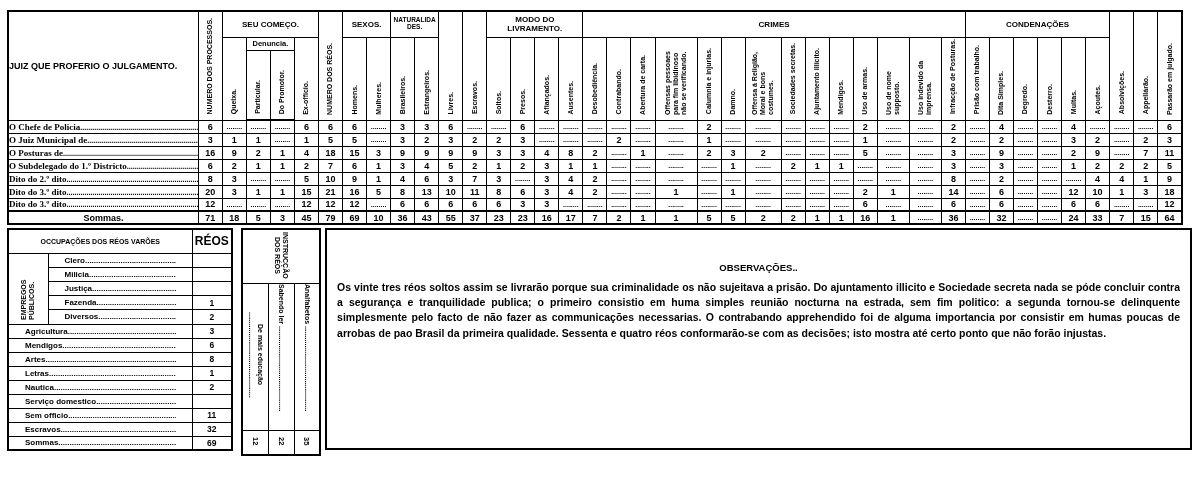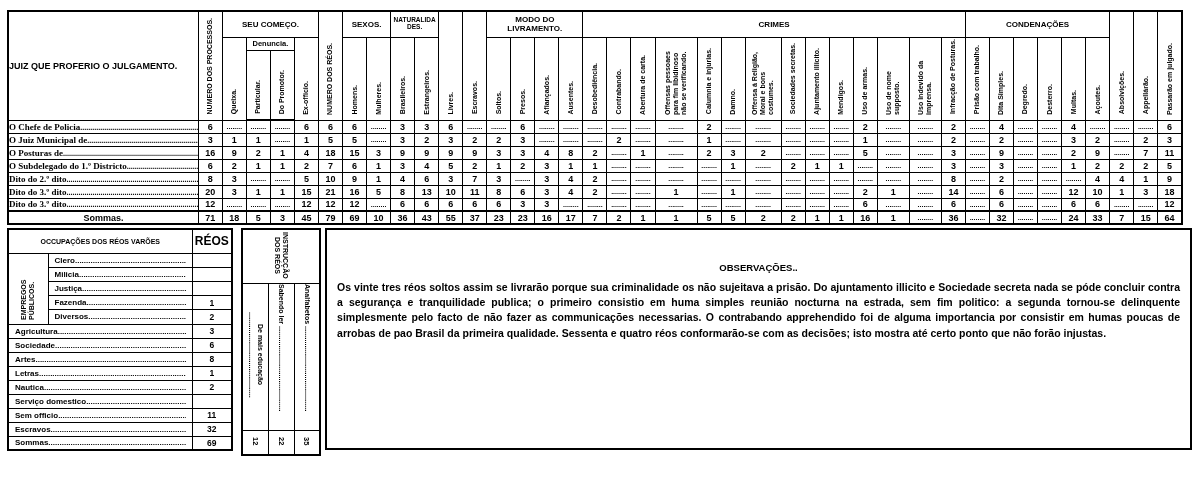--- a/index.html
+++ b/index.html
@@ -37,21 +37,21 @@
   
   .bottom { display:flex; margin-top:3px; align-items:flex-start; }
   table.occ { border-collapse:collapse; table-layout:fixed; width:224px; border:2px solid #000; }
   table.occ th, table.occ td { border:1px solid #000; overflow:hidden; }
   tr.occ-h { height:24px; }
   .occ-title { font-size:7px; text-align:center; vertical-align:middle; }
   .reos-h { font-size:12px; text-align:center; vertical-align:middle; }
   table.occ tbody tr { height:14px; }
   .vgroup { vertical-align:middle; text-align:center; }
   .vgroup .vt { max-height:66px; font-size:7px; }
-  .olabel { font-size:8px; text-align:left; padding:0 6px; }
+  .olabel { font-size:8px; text-align:left; padding:0 16px; }
   .olabel .cellflex { display:flex; align-items:baseline; }
   .oval { font-size:8.5px; text-align:center; }
   tr.occ-sommas td { border-top:1.5px solid #000; }
 
   table.instr { border-collapse:collapse; table-layout:fixed; width:80px; border:2px solid #000; margin-left:8px; }
   table.instr th, table.instr td { border:1px solid #000; overflow:hidden; vertical-align:top; text-align:center; }
   tr.ih { height:50px; }
   tr.ilabels { height:146px; }
   tr.inums { height:24px; }
   .vtd { writing-mode:vertical-rl; display:inline-block; font-size:7px; line-height:1.2; white-space:normal; }
@@ -609,21 +609,21 @@
               <div class="cellflex">
                 <span class="lbl">Agricultura</span>
                 <span class="dots"></span>
               </div>
             </td>
           <td class="oval">3</td>
         </tr>
         <tr>
           <td colspan="2" class="olabel">
               <div class="cellflex">
-                <span class="lbl">Sociedade</span>
+                <span class="lbl">Mendigos</span>
                 <span class="dots"></span>
               </div>
             </td>
           <td class="oval">6</td>
         </tr>
         <tr>
           <td colspan="2" class="olabel">
               <div class="cellflex">
                 <span class="lbl">Artes</span>
                 <span class="dots"></span>

